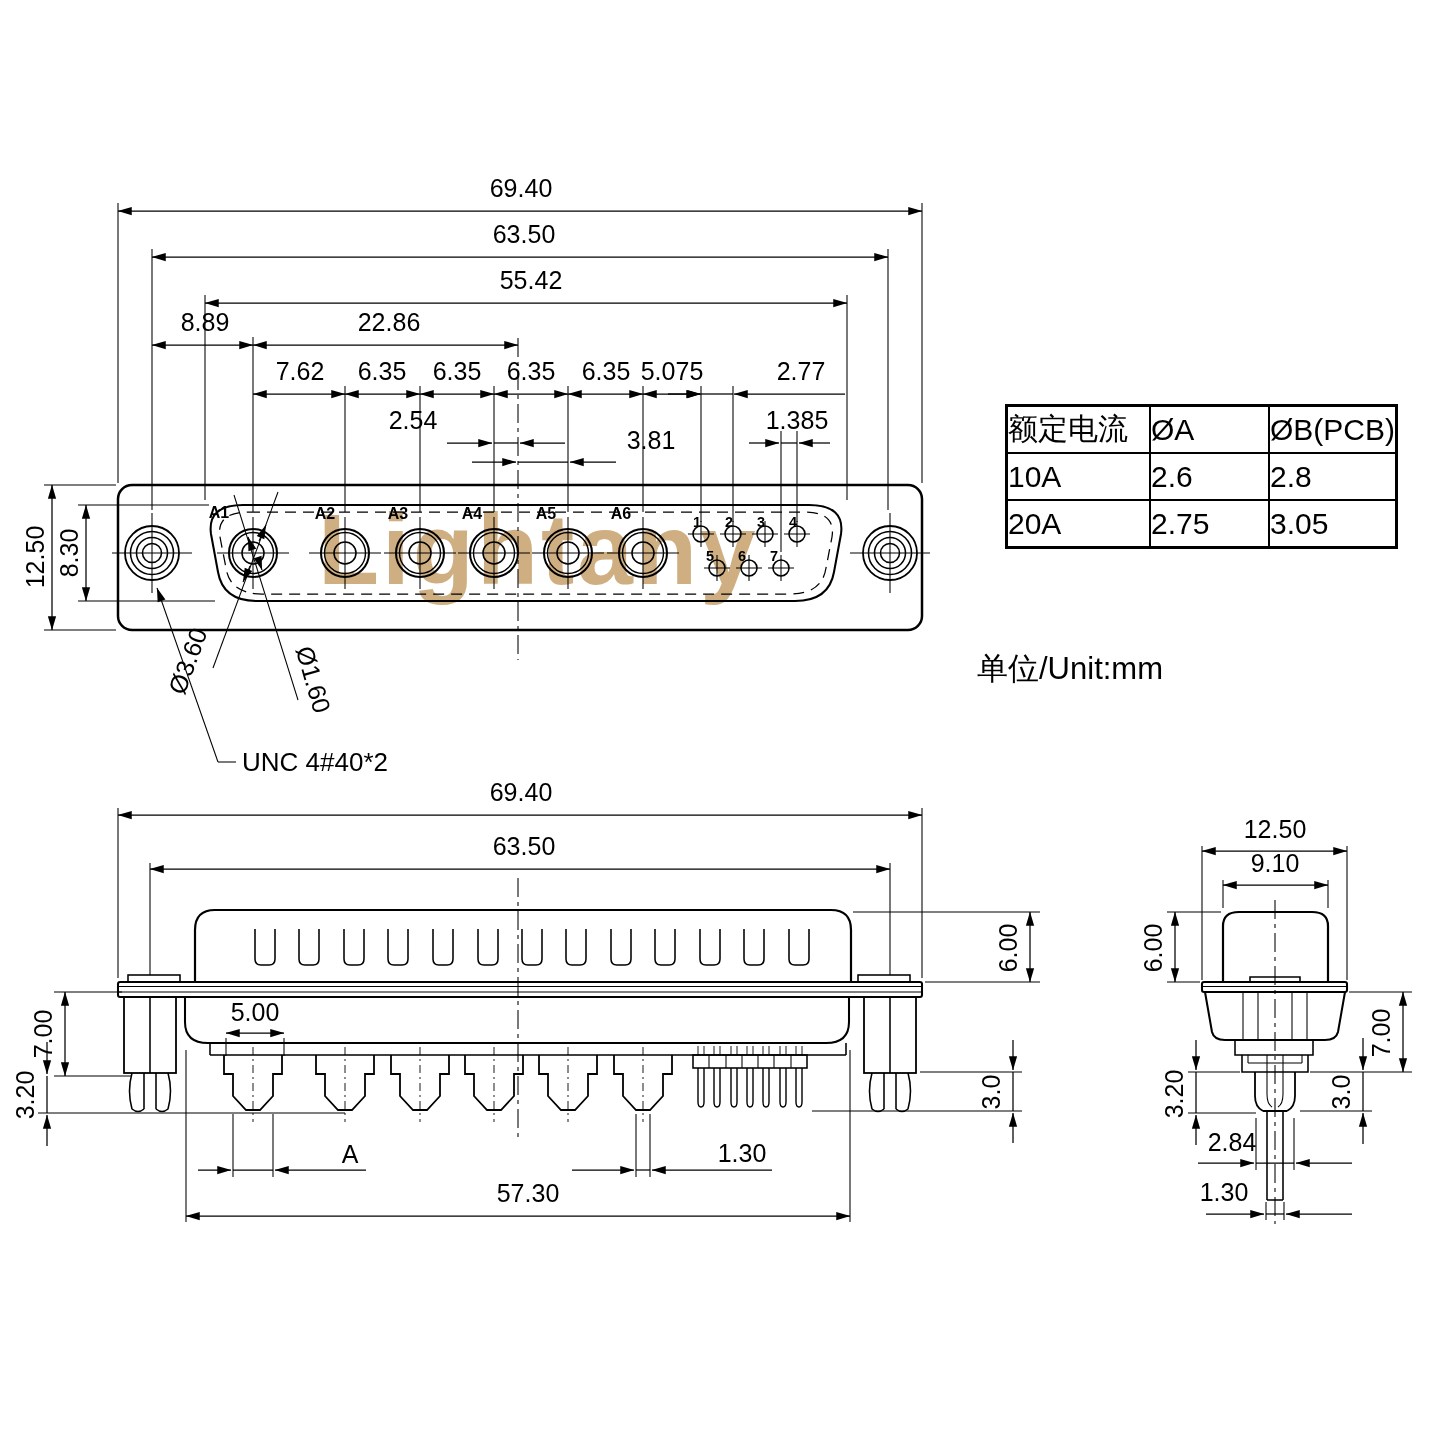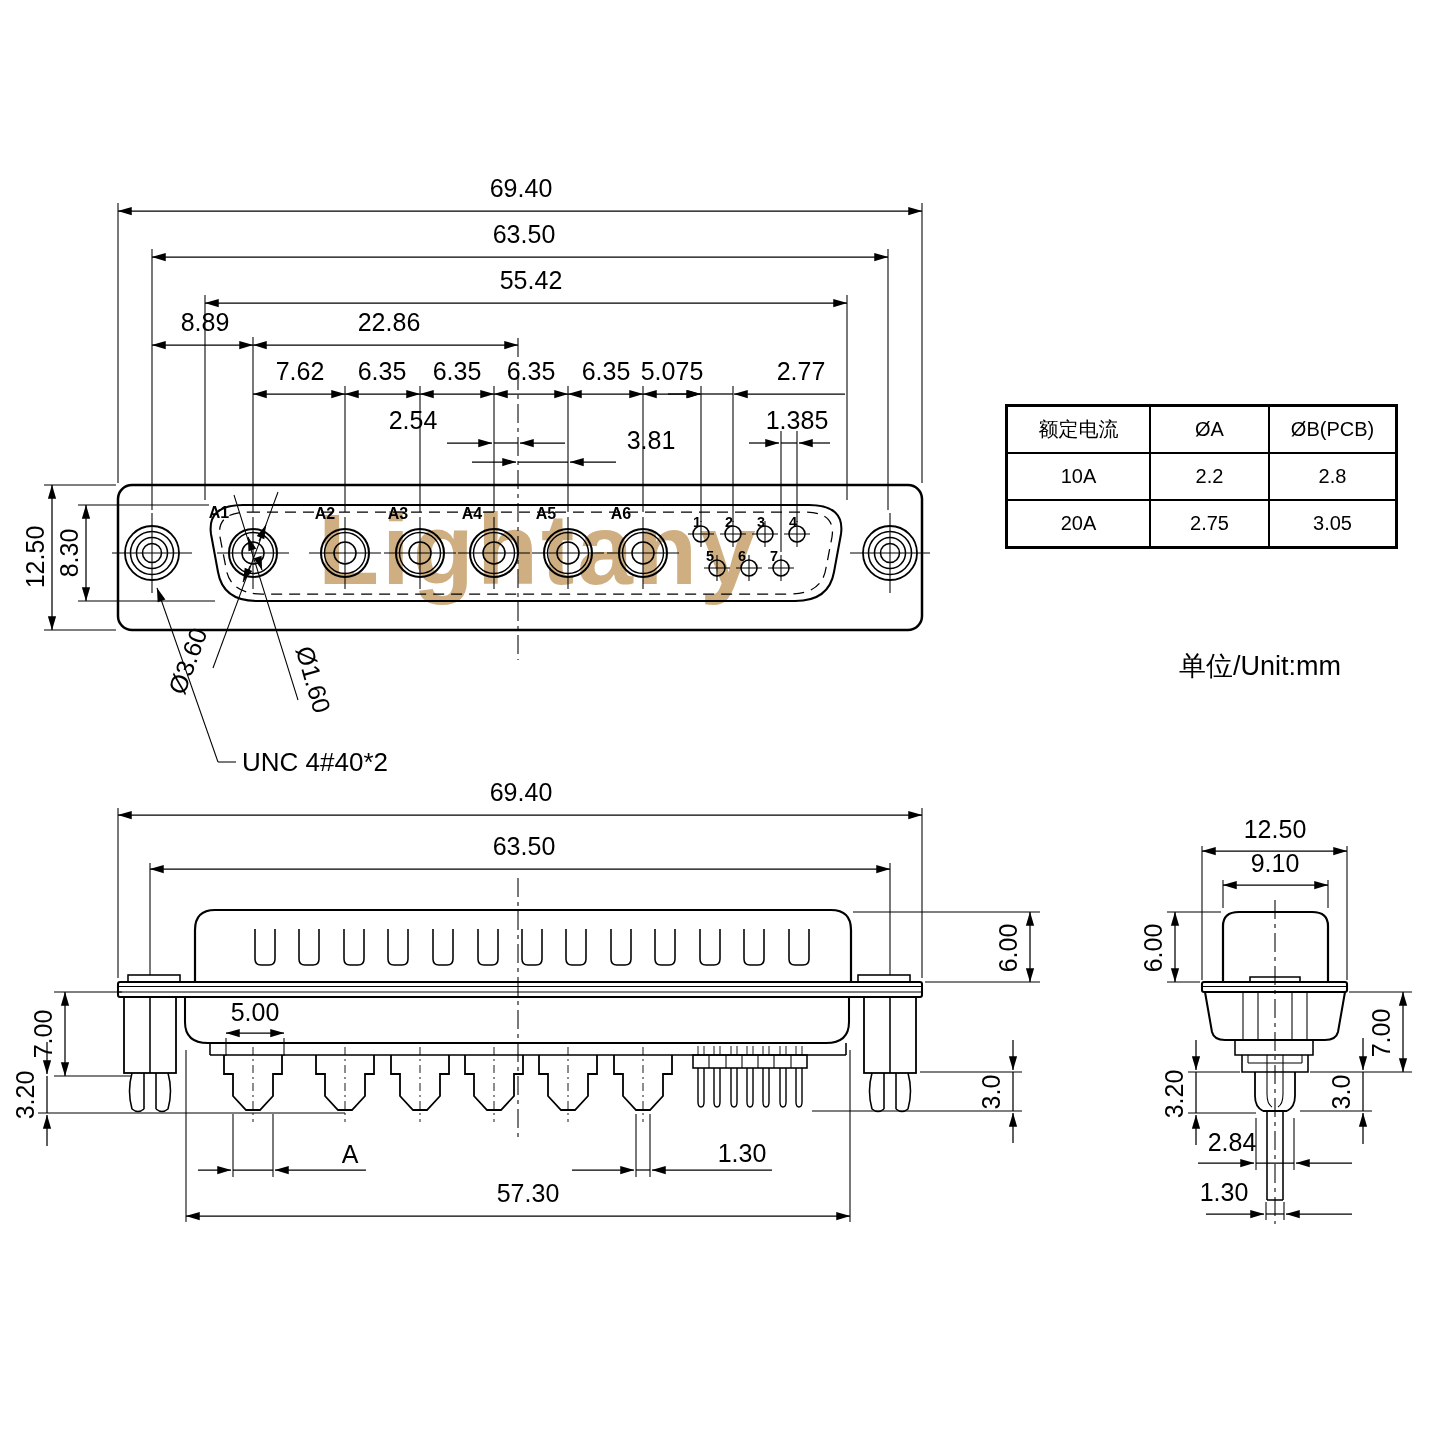--- a/index.html
+++ b/index.html
@@ -14,26 +14,26 @@
   .dash{stroke-dasharray:11 7;}
   .cl{stroke-dasharray:19 5 4 5;}
   .pcl{stroke-dasharray:8 4 2 4;stroke-width:.9;}
   text{fill:#000;}
   .dt{font:25px "Liberation Sans",sans-serif;text-anchor:middle;}
   .un{font:26px "Liberation Sans",sans-serif;text-anchor:start;}
   .pl{font:bold 16px "Liberation Sans",sans-serif;text-anchor:middle;}
   .pn{font:bold 14.5px "Liberation Sans",sans-serif;text-anchor:middle;}
   #spec{position:absolute;left:1005px;top:404px;z-index:3;}
   #spec table{border-collapse:collapse;table-layout:fixed;}
-  #spec td,#spec th{border:2.6px solid #000;font-weight:normal;text-align:center;
-      font-size:20px;height:45px;padding:0;font-family:"Liberation Sans",sans-serif;}
+  #spec td,#spec th{border:2.6px solid #000;font-weight:normal;text-align:left;
+      font-size:30px;height:45px;padding:0;font-family:"Liberation Sans",sans-serif;}
   #spec table{border:3.2px solid #000;}
   .c0{width:141px}.c1{width:117px}.c2{width:125px}
-  #unitnote{position:absolute;left:953px;top:648px;width:388px;text-align:right;
-      font-size:27px;z-index:3;font-family:"Liberation Sans",sans-serif;}
+  #unitnote{position:absolute;left:977px;top:648px;width:388px;text-align:left;
+      font-size:31px;z-index:3;font-family:"Liberation Sans",sans-serif;}
 </style>
 </head>
 <body>
 
 <div id="stage">
 
   <div id="wm">Lightany</div>
 
   <svg width="1440" height="1440" viewBox="0 0 1440 1440">
     <defs>
@@ -351,21 +351,21 @@
   <div id="spec">
     <table>
       <tbody>
           <tr>
         <th class="c0">额定电流</th>
         <th class="c1">ØA</th>
         <th class="c2">ØB(PCB)</th>
       </tr>
       <tr>
         <td>10A</td>
-        <td>2.2</td>
+        <td>2.6</td>
         <td>2.8</td>
       </tr>
       <tr>
         <td>20A</td>
         <td>2.75</td>
         <td>3.05</td>
       </tr>
     </tbody>
       </table>
   </div>

